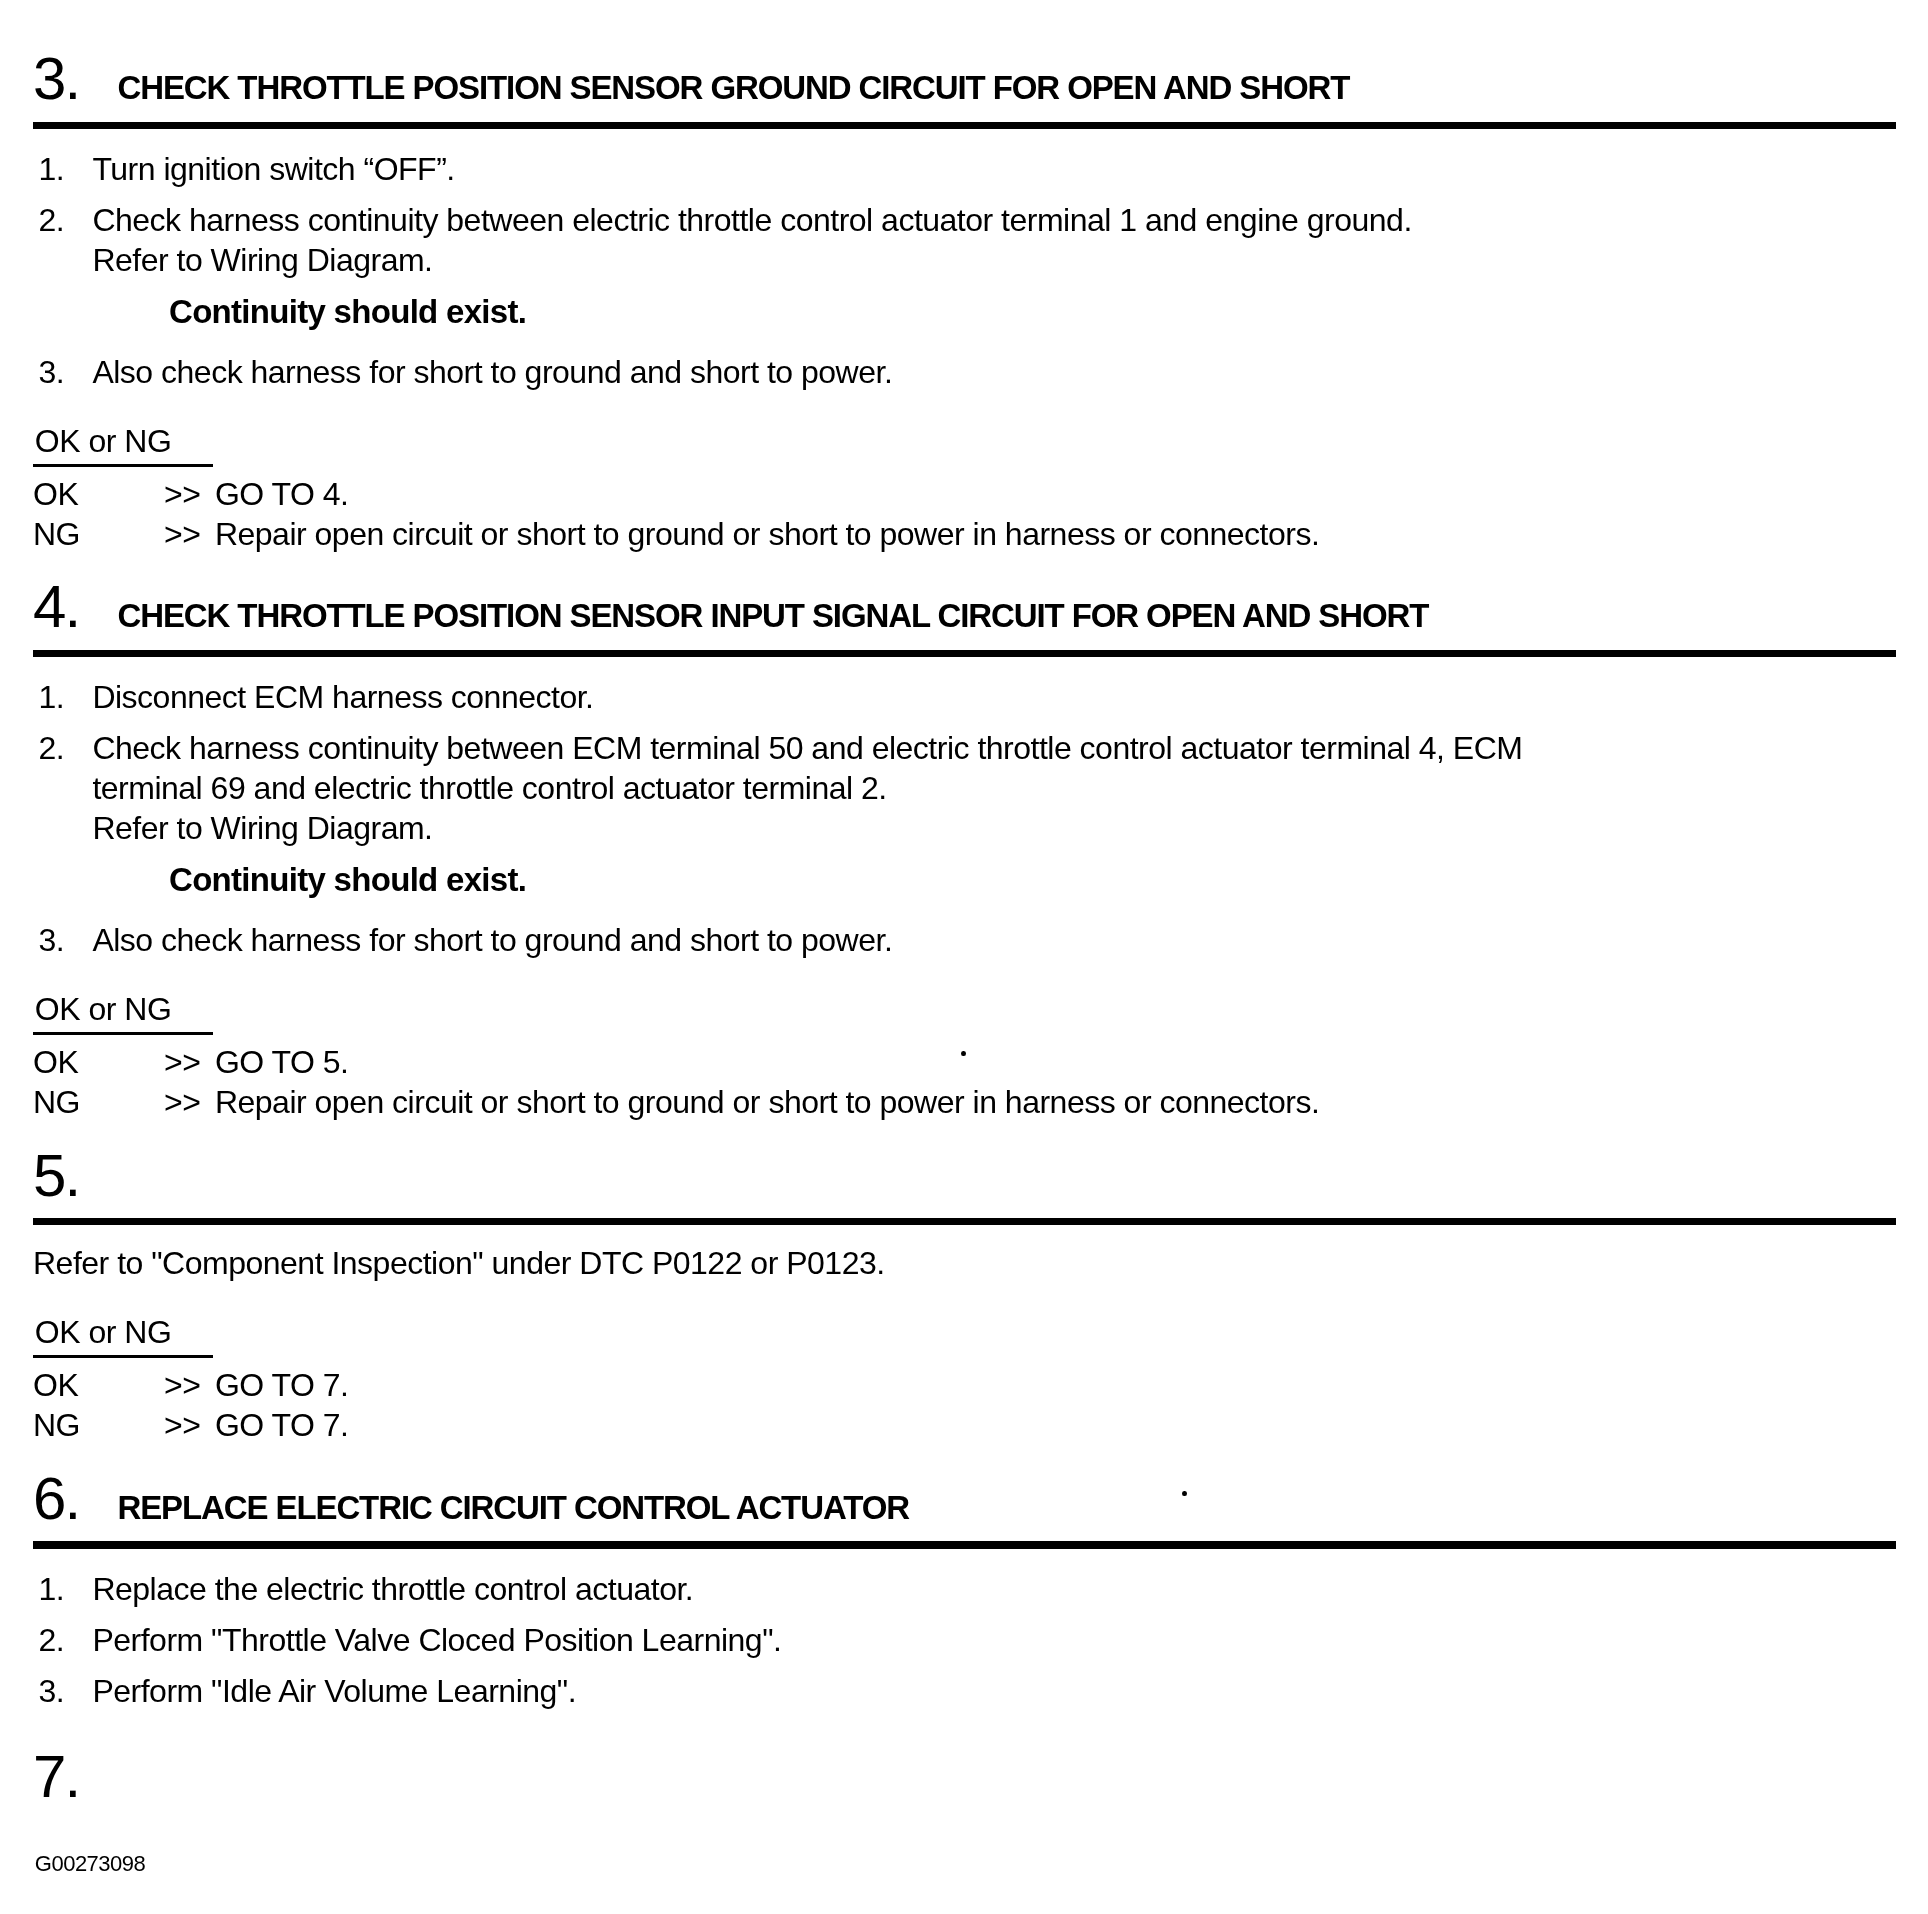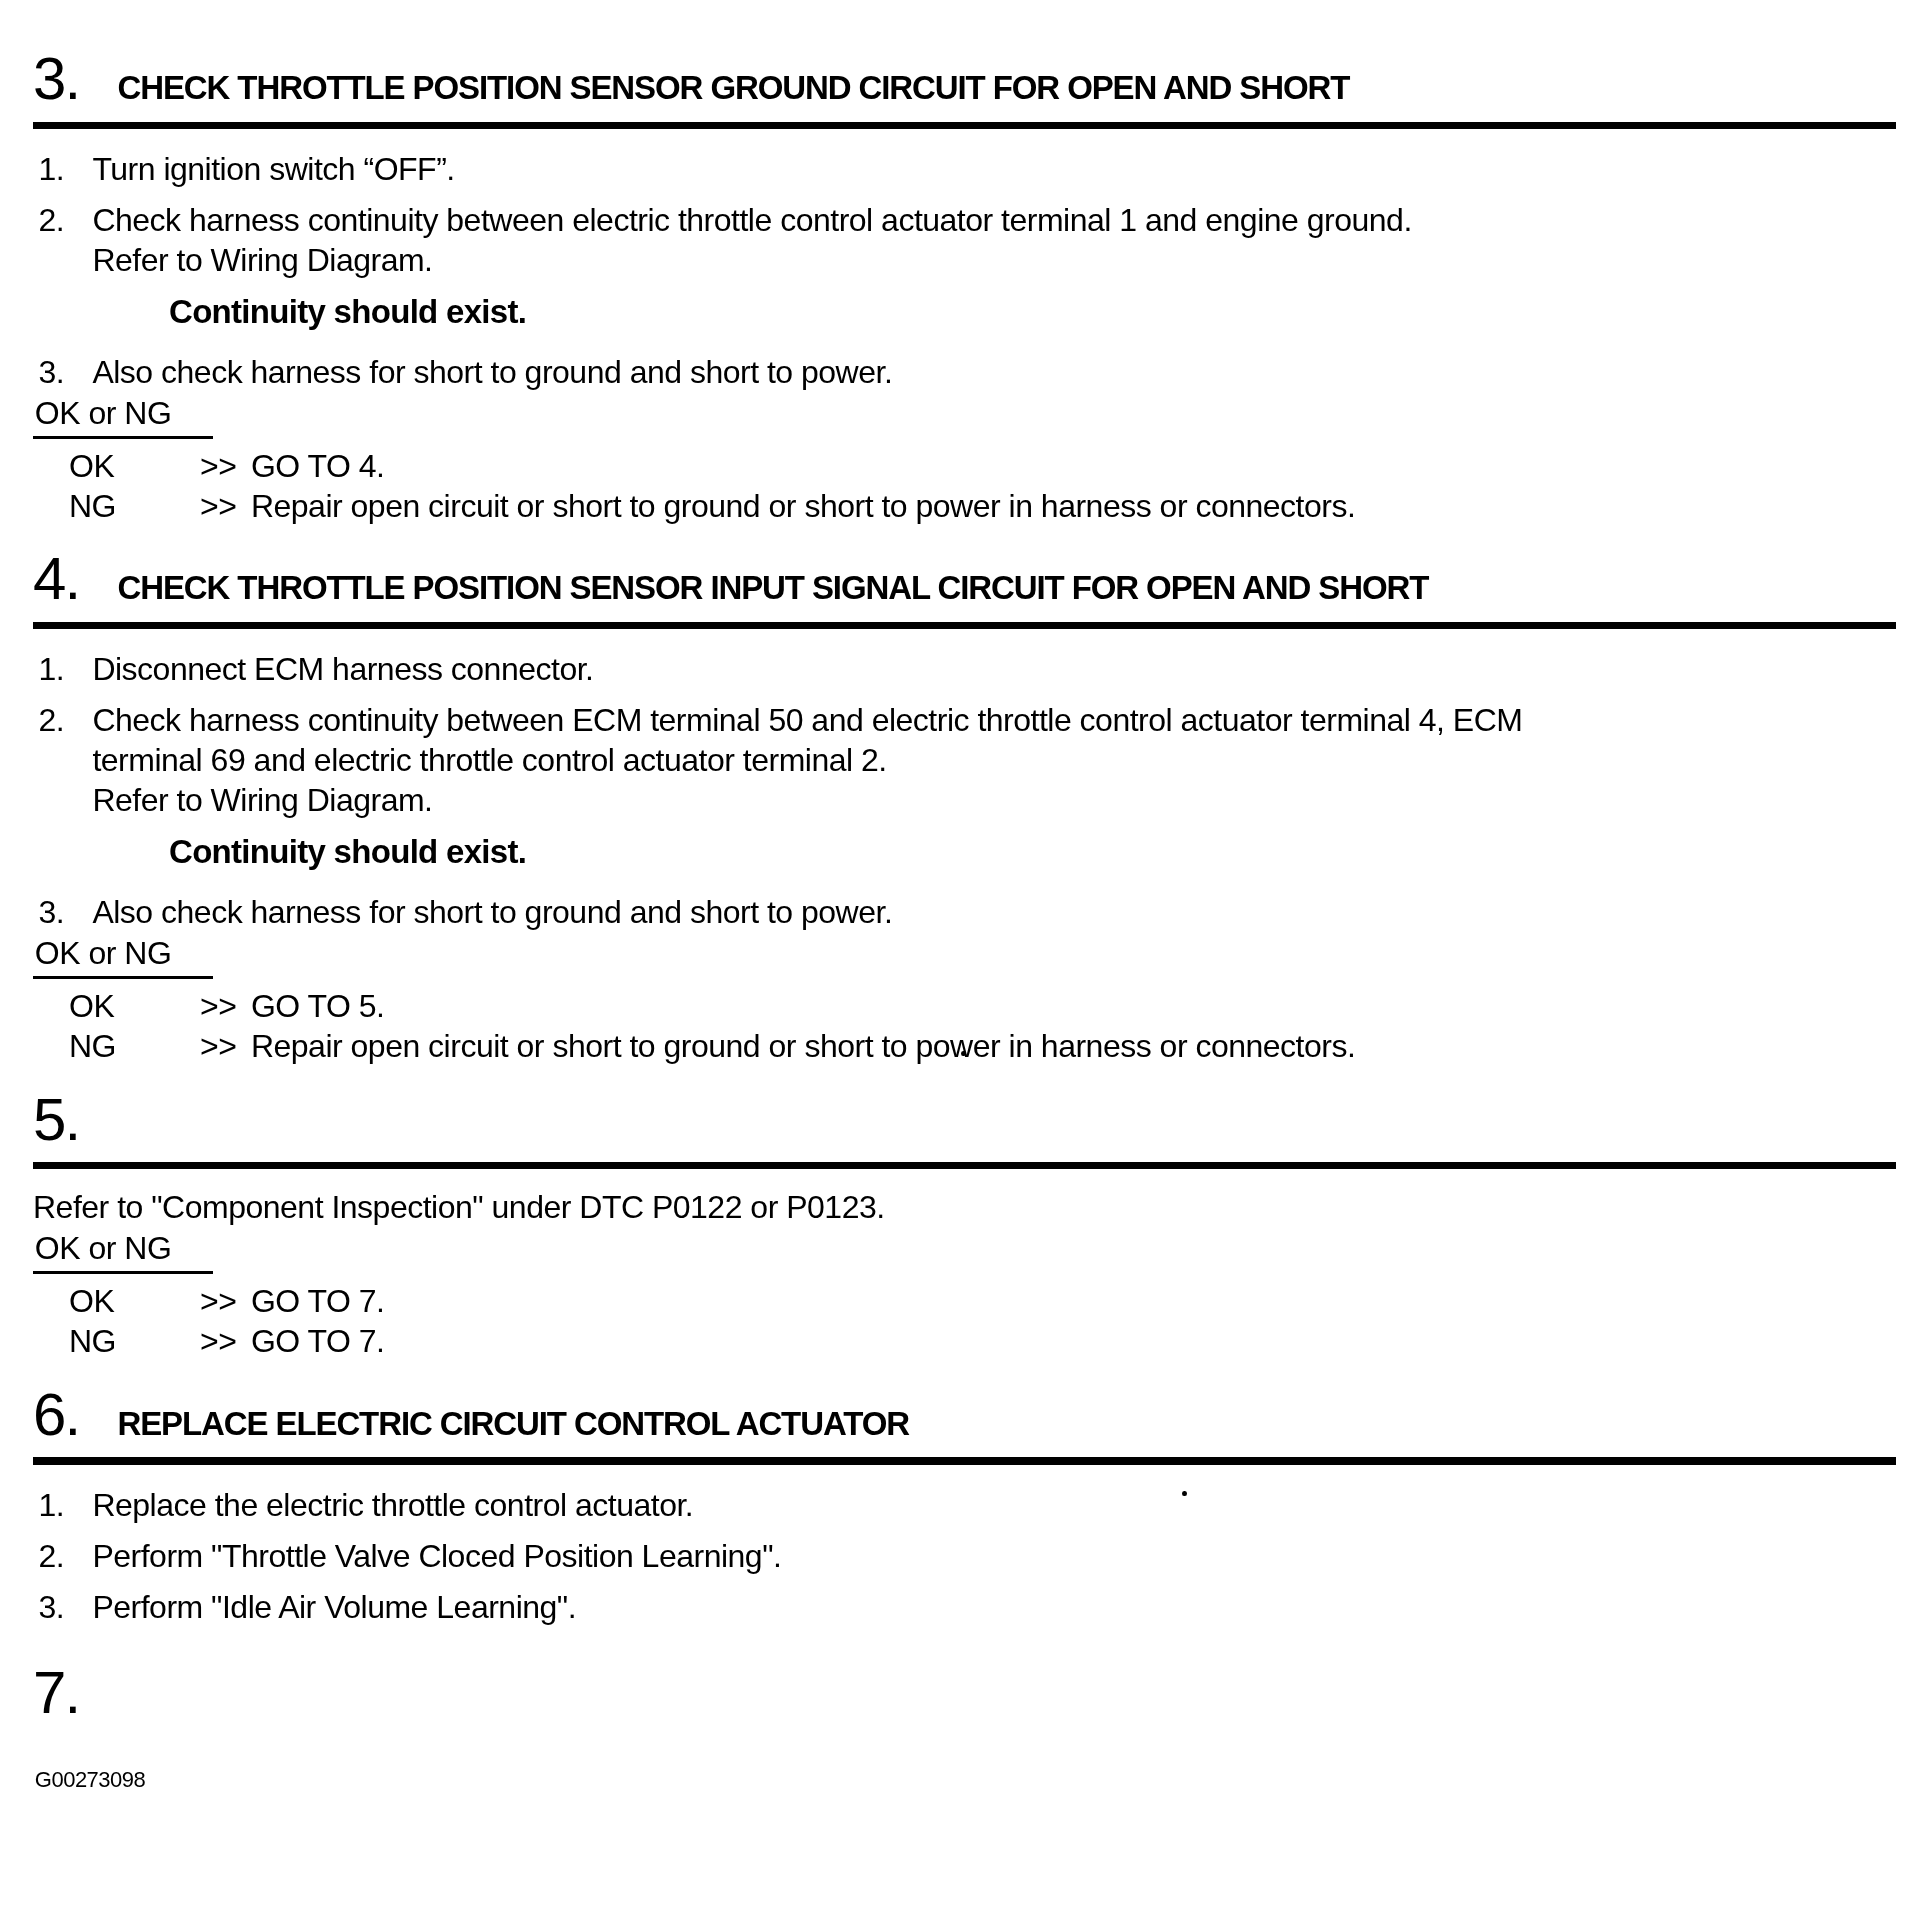--- a/index.html
+++ b/index.html
@@ -53,29 +53,29 @@
   .step-num { width: 54px; margin-left: 5.4px; flex: none; }
   .step-text { flex: 1; }
 
   .note {
     font-weight: bold;
     font-size: 33px;
     letter-spacing: -0.7px;
     margin: 12px 0 20px 136px;
   }
 
-  .okng { margin-top: 1px; }
+  .okng { margin-top: 29px; }
   .okng .okng-inner {
     display: inline-block;
     border-bottom: 3.6px solid #000;
     padding: 0 42px 2.7px 1.8px;
   }
 
   .results { margin-top: 7.2px; }
-  .res { display: flex; margin-left: 36px; }
+  .res { display: flex; }
   .res-label { width: 131px; flex: none; }
   .res-arrow { margin-right: 14.5px; flex: none; }
   .res-text { flex: 1; }
 
   .intro { margin-top: 18px; }
 
   .footer-code {
     font-size: 22px;
     line-height: 27px;
     letter-spacing: -0.5px;

